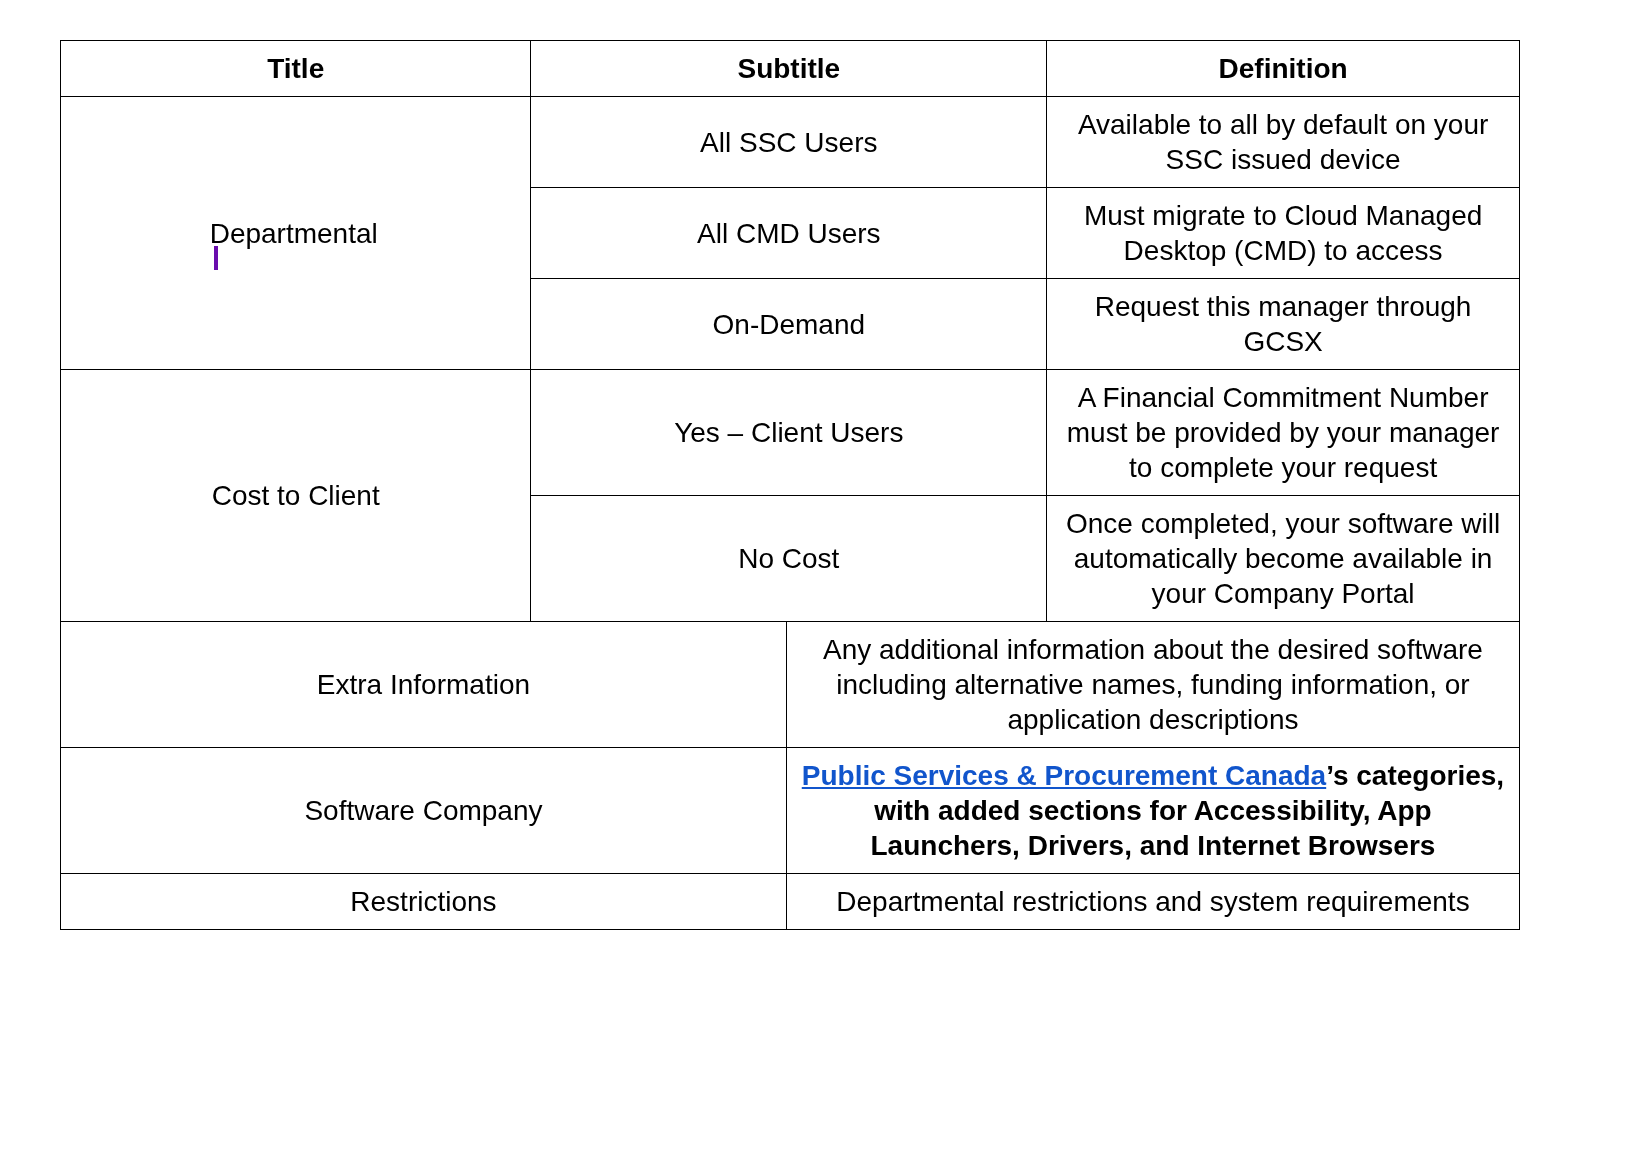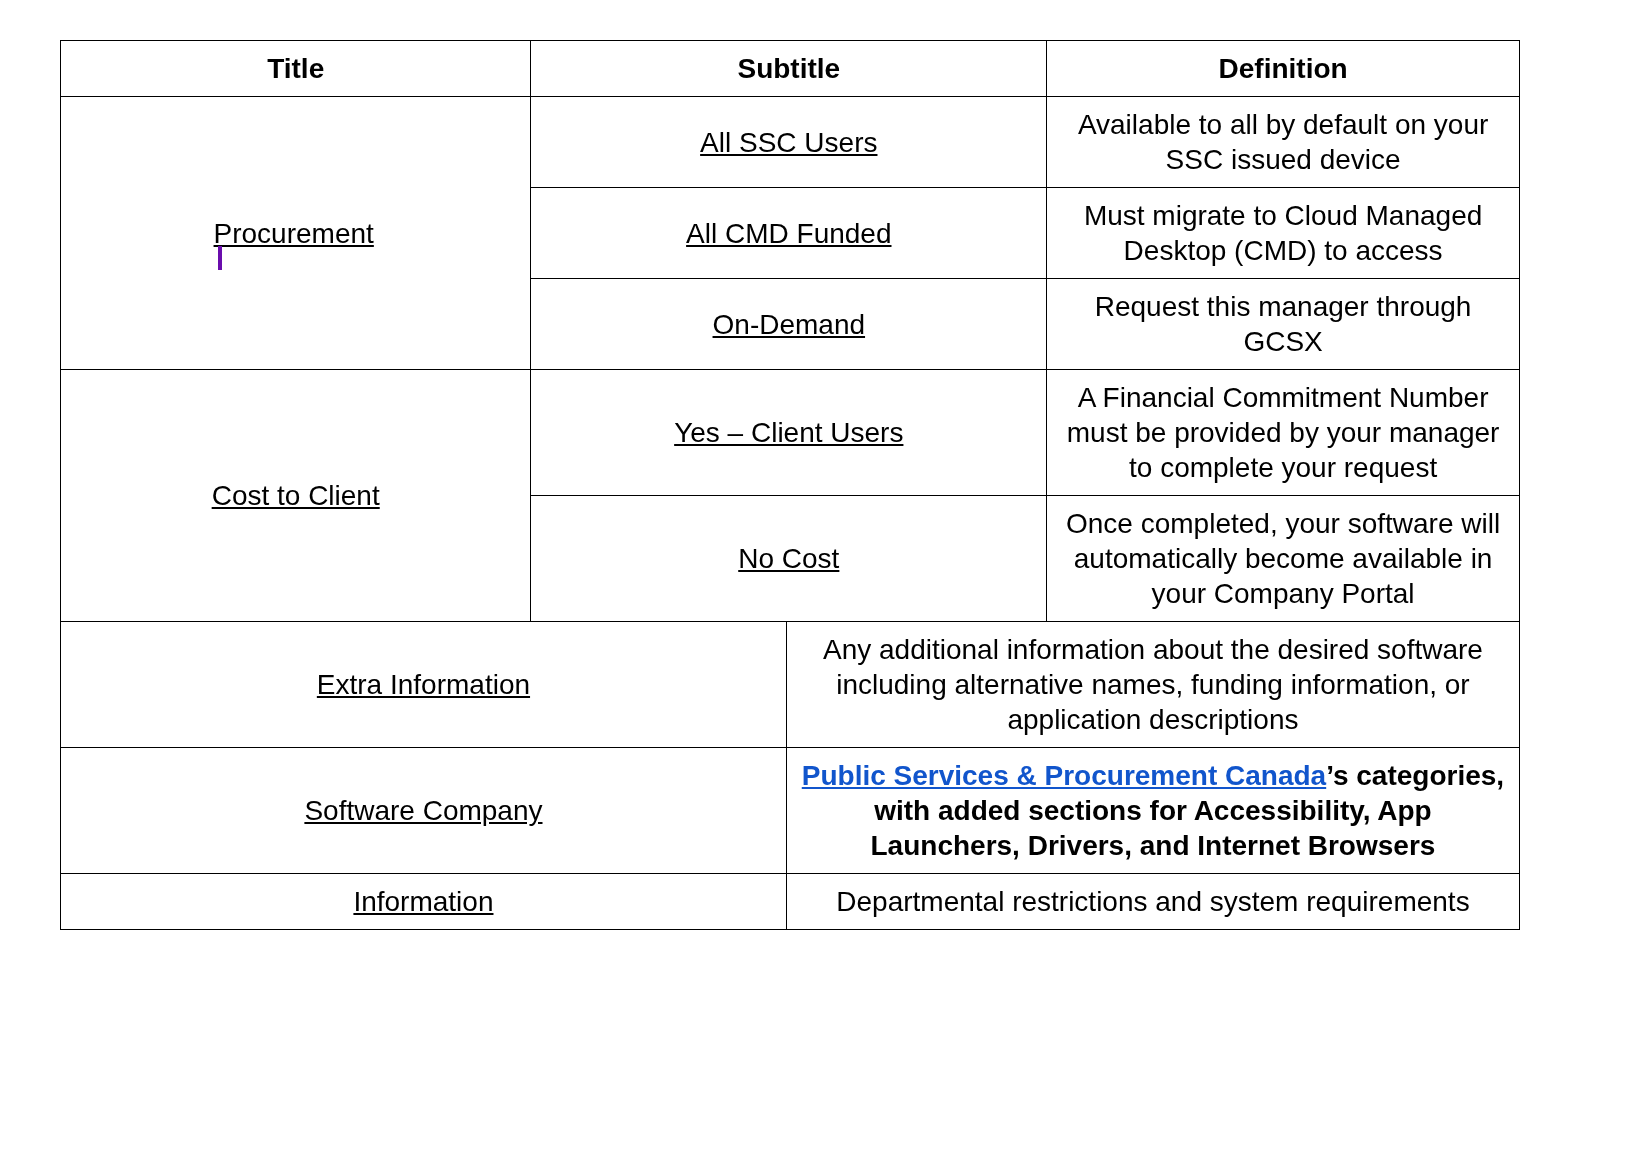--- a/index.html
+++ b/index.html
@@ -30,21 +30,21 @@
       font-size: 28px;
       line-height: 1.25;
       text-align: center;
       vertical-align: middle;
       color: #000;
       font-weight: 400;
     }
     table.def th {
       font-weight: 700;
     }
-    .b { font-weight: 700; text-decoration: underline; }
+    .b { font-weight: 700; }
     .caret {
       display: inline-block;
       vertical-align: -3px;
       width: 0; height: 0;
       margin-right: -4px;
     }
     .caret::before {
       content: "";
       display: block;
       width: 4px;
@@ -86,27 +86,27 @@
 
     <tbody>
         <tr>
       <th>Title</th>
       <th colspan="2">Subtitle</th>
       <th>Definition</th>
     </tr>
 
     <tr>
       <td rowspan="3" class="b">
-        <span class="caret"></span><span>Procurement</span>
+        <span class="caret"></span><span>Departmental</span>
       </td>
       <td colspan="2" class="b">All SSC Users</td>
       <td>Available to all by default on your SSC issued device</td>
     </tr>
     <tr>
-      <td colspan="2" class="b">All CMD Funded</td>
+      <td colspan="2" class="b">All CMD Users</td>
       <td>Must migrate to Cloud Managed Desktop (CMD) to access</td>
     </tr>
     <tr>
       <td colspan="2" class="b">On-Demand</td>
       <td>Request this manager through GCSX</td>
     </tr>
 
     <tr>
       <td rowspan="2" class="b">Cost to Client</td>
       <td colspan="2" class="b">Yes – Client Users</td>
@@ -123,19 +123,19 @@
     </tr>
 
     <tr>
       <td colspan="2" class="b">Software Company</td>
       <td colspan="2">
         <a href="#" class="pspc">Public Services &amp; Procurement Canada</a><span class="sc-poss">’s</span><span class="sc-plain"> categories</span><span class="sc-comma">,</span><span class="sc-plain"> with added sections for </span><span class="sc-extra">Accessibility, App Launchers, Drivers, and Internet Browsers</span>
       </td>
     </tr>
 
     <tr>
-      <td colspan="2" class="b">Information</td>
+      <td colspan="2" class="b">Restrictions</td>
       <td colspan="2">Departmental restrictions and system requirements</td>
     </tr>
 
   </tbody>
     </table>
 </div>
 
 </body></html>

